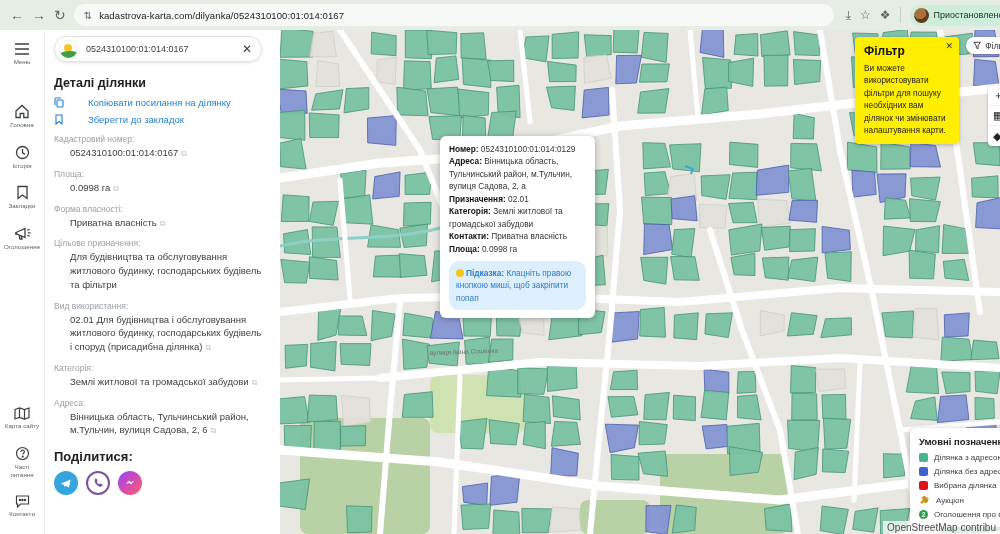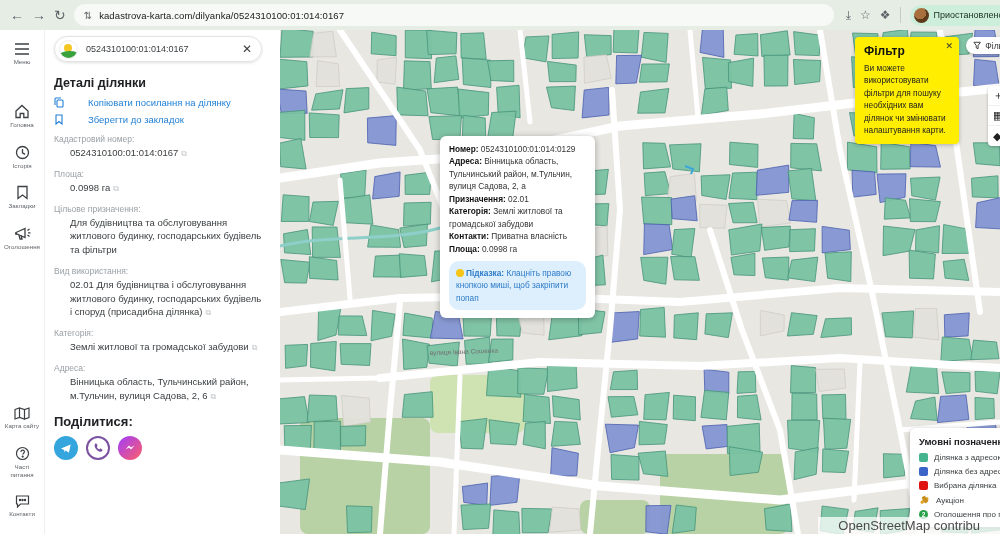--- a/index.html
+++ b/index.html
@@ -74,21 +74,21 @@
   .legend-header { display:flex; justify-content:space-between; align-items:center; margin-bottom:6px; cursor:pointer; }
   .legend-title { font-size:9.5px; font-weight:bold; color:#202124; }
   .legend-item { display:flex; align-items:center; gap:6px; margin-top:5px; }
   .legend-swatch { width:9px; height:9px; border-radius:2px; flex:0 0 9px; }
   .legend-swatch.round { border-radius:50%; display:flex; align-items:center; justify-content:center; color:#fff; font-size:6.5px; font-weight:bold; }
   .legend-label { font-size:8px; color:#3c4043; white-space:nowrap; }
   .gavel { width:11px; height:10px; position:relative; flex:0 0 11px; }
   .gavel i { position:absolute; left:1px; top:4px; width:9px; height:3px; background:#e0a62c; transform:rotate(-35deg); border-radius:1px; }
   .gavel em { position:absolute; left:4px; top:1px; width:4px; height:7px; background:#c98f1d; transform:rotate(-35deg); border-radius:1px; }
 
-  .attribution { position:absolute; right:0; bottom:0; background:rgba(255,255,255,.75); font-size:13px; color:#4a4a4a; padding:1px 20px; }
+  .attribution { position:absolute; right:0; bottom:0; background:rgba(255,255,255,.75); font-size:10px; color:#4a4a4a; padding:1px 4px; }
 </style>
 </head>
 <body>
 
 <div class="page">
 
   <div class="browser-bar">
     <div class="nav-glyph">←</div>
     <div class="nav-glyph">→</div>
     <div class="nav-glyph">↻</div>
@@ -192,20 +192,24 @@
       <span>Зберегти до закладок</span>
     </div>
 
     <div class="field">
       <div class="field-label">Кадастровий номер:</div>
       <div class="field-value"><span>0524310100:01:014:0167</span><span class="copy-glyph">⧉</span></div>
     </div>
     <div class="field">
       <div class="field-label">Площа:</div>
       <div class="field-value"><span>0.0998 га</span><span class="copy-glyph">⧉</span></div>
+    </div>
+    <div class="field">
+      <div class="field-label">Форма власності:</div>
+      <div class="field-value"><span>Приватна власність</span><span class="copy-glyph">⧉</span></div>
     </div>
     <div class="field">
       <div class="field-label">Цільове призначення:</div>
       <div class="field-value"><span>Для будівництва та обслуговування житлового будинку, господарських будівель та фільтри</span></div>
     </div>
     <div class="field">
       <div class="field-label">Вид використання:</div>
       <div class="field-value"><span>02.01 Для будівництва і обслуговування житлового будинку, господарських будівель і споруд (присадибна ділянка)</span><span class="copy-glyph">⧉</span></div>
     </div>
     <div class="field">

